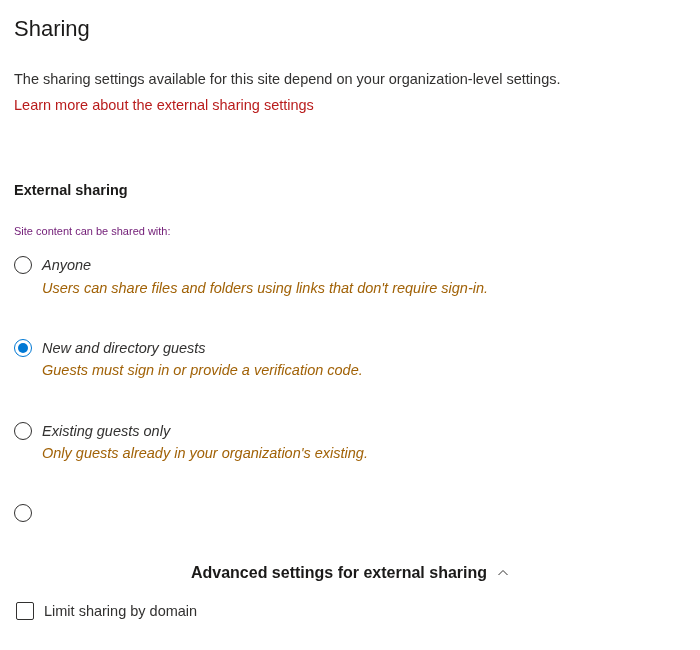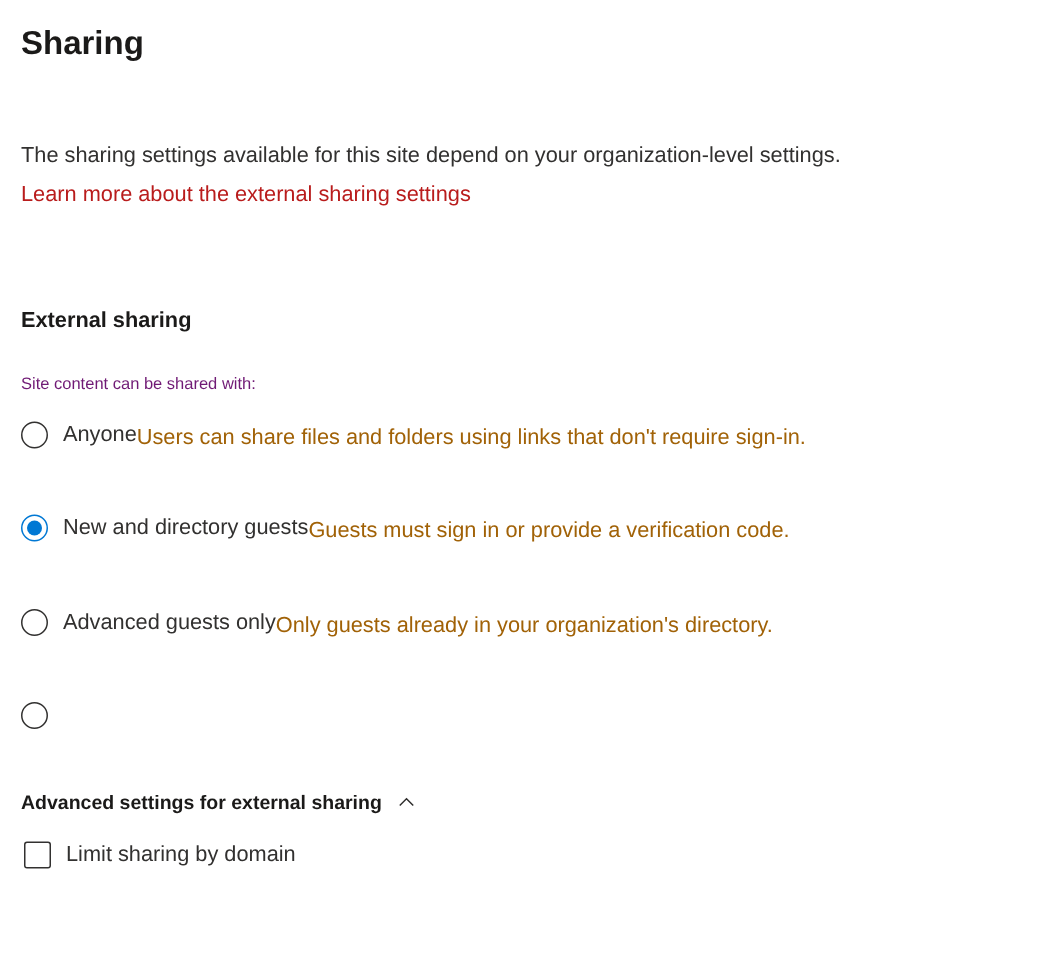--- a/index.html
+++ b/index.html
@@ -8,22 +8,22 @@
       color: #323130;
       background: #fff;
       width: 700px;
       height: 650px;
       padding: 14px 14px 0 14px;
       font-size: 14px;
       line-height: 1.4;
     }
     .page-title {
       font-size: 22px;
-      font-weight: 700;
-      margin-bottom: 49px;
+      font-weight: 400;
+      margin-bottom: 24px;
       color: #1b1a19;
     }
     .intro-text {
       font-size: 14.5px;
       color: #323130;
       margin-bottom: 6px;
     }
     .link {
       color: #b91c1c;
       text-decoration: none;
@@ -67,39 +67,40 @@
       content: "";
       position: absolute;
       top: 50%;
       left: 50%;
       width: 10px;
       height: 10px;
       background: #0078d4;
       border-radius: 50%;
       transform: translate(-50%, -50%);
     }
-    .radio-text-wrap { display: flex; flex-direction: row; }
+    .radio-text-wrap { display: flex; flex-direction: column; font-style: italic; }
     .radio-label {
       font-size: 14.5px;
       color: #323130;
     }
     .radio-desc {
       font-size: 14.5px;
       color: #a16207;
       margin-top: 2px;
     }
     .adv-header {
       display: flex;
       align-items: center;
       font-weight: 600;
-      font-size: 13px;
+      font-size: 16px;
       margin-top: 28px;
       margin-bottom: 16px;
       cursor: pointer;
       color: #1b1a19;
+      justify-content: center;
     }
     .chevron-icon {
       margin-left: 10px;
       display: inline-flex;
     }
     .checkbox-row {
       display: flex;
       align-items: center;
       cursor: pointer;
       margin-left: 2px;
@@ -145,22 +146,22 @@
     <span class="radio-outer"></span>
     <div class="radio-text-wrap">
       <span class="radio-label">New and directory guests</span>
       <span class="radio-desc">Guests must sign in or provide a verification code.</span>
     </div>
   </div>
 
   <div class="radio-row">
     <span class="radio-outer"></span>
     <div class="radio-text-wrap">
-      <span class="radio-label">Advanced guests only</span>
-      <span class="radio-desc">Only guests already in your organization's directory.</span>
+      <span class="radio-label">Existing guests only</span>
+      <span class="radio-desc">Only guests already in your organization's existing.</span>
     </div>
   </div>
 
   <div class="radio-row">
     <span class="radio-outer"></span>
   </div>
 
 </div>
 
 <div class="adv-header">

